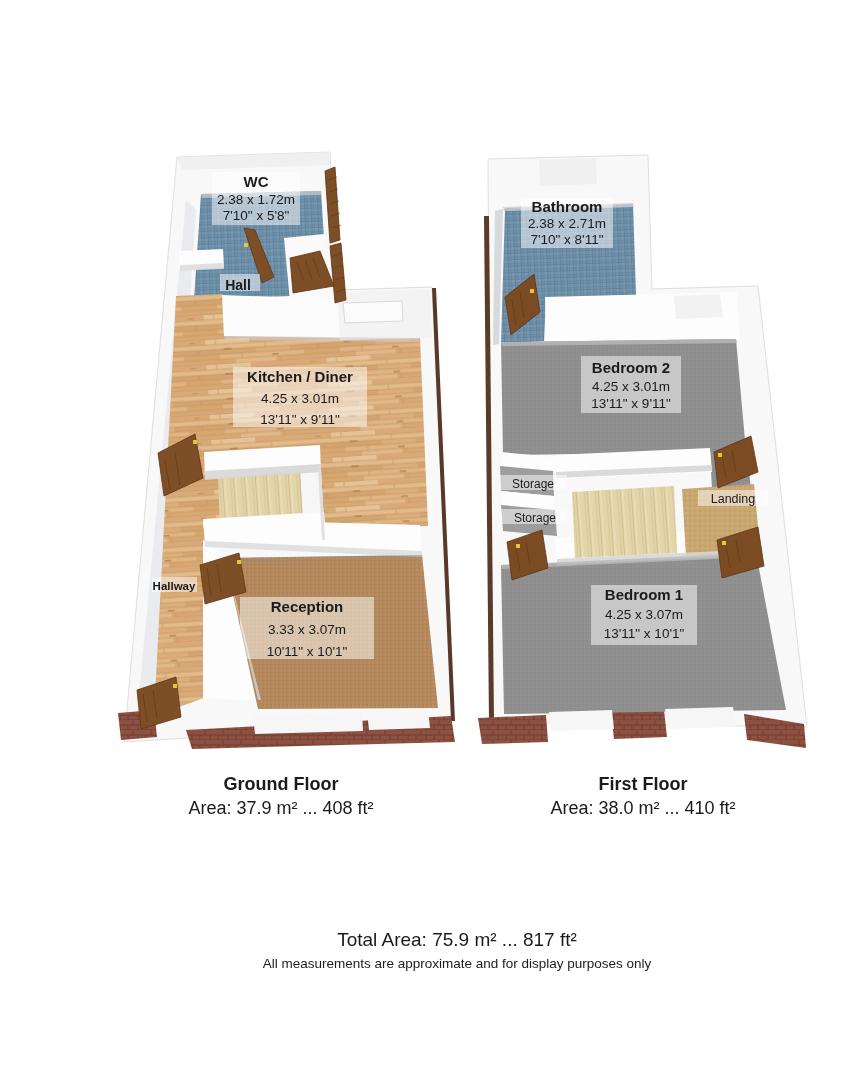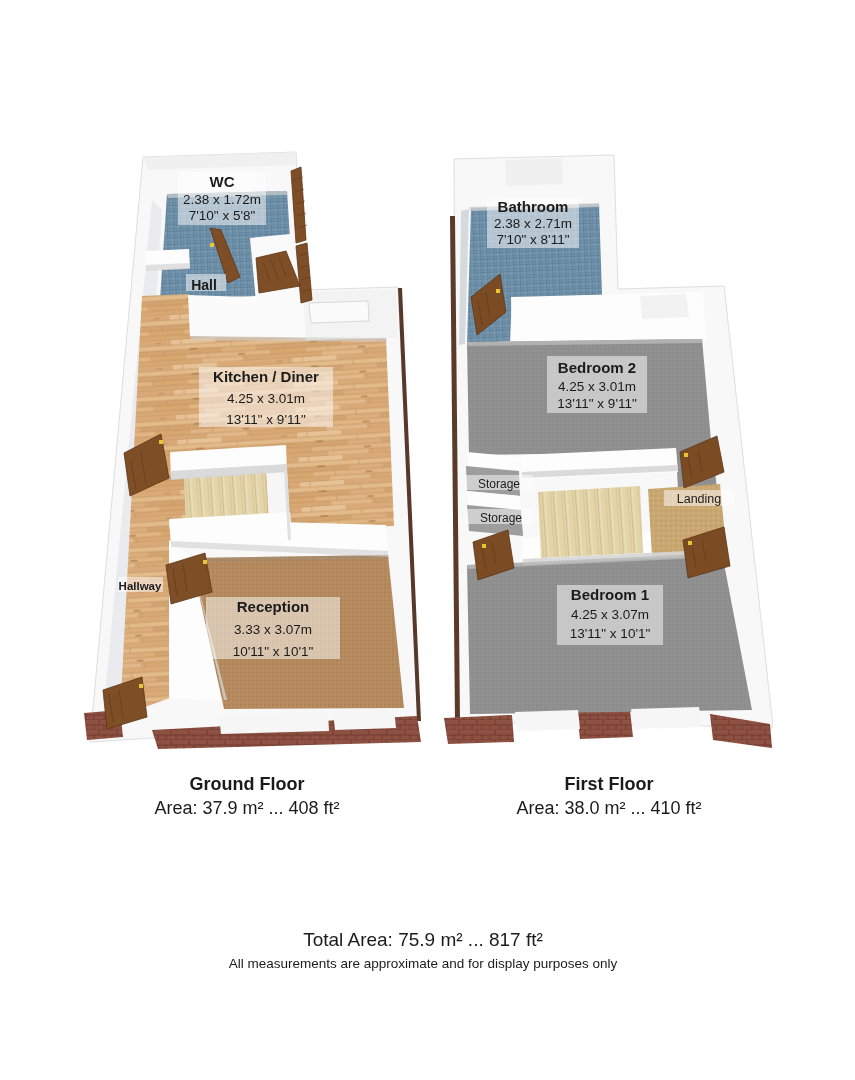--- a/index.html
+++ b/index.html
@@ -1,17 +1,17 @@
 <!DOCTYPE html>
 <html><head>
 <meta charset="utf-8">
 <style>
   html,body{margin:0;padding:0;background:#ffffff;}
   #page{position:relative;width:773px;height:1080px;background:#f0abfc;overflow:hidden;
-        font-family:"Liberation Sans", sans-serif;}
+        font-family:"Liberation Sans", sans-serif;margin-left:34px;}
   svg{position:absolute;left:0;top:0;}
   text{font-family:"Liberation Sans", sans-serif;fill:#1b1b1b;}
   .b{font-weight:bold;}
 </style>
 </head>
 <body>
 <div id="page">
 <svg width="855" height="1080" viewBox="0 0 855 1080">
 <defs>
   <pattern id="wood" width="120" height="25" patternUnits="userSpaceOnUse" patternTransform="rotate(-3.5 0 0)">

